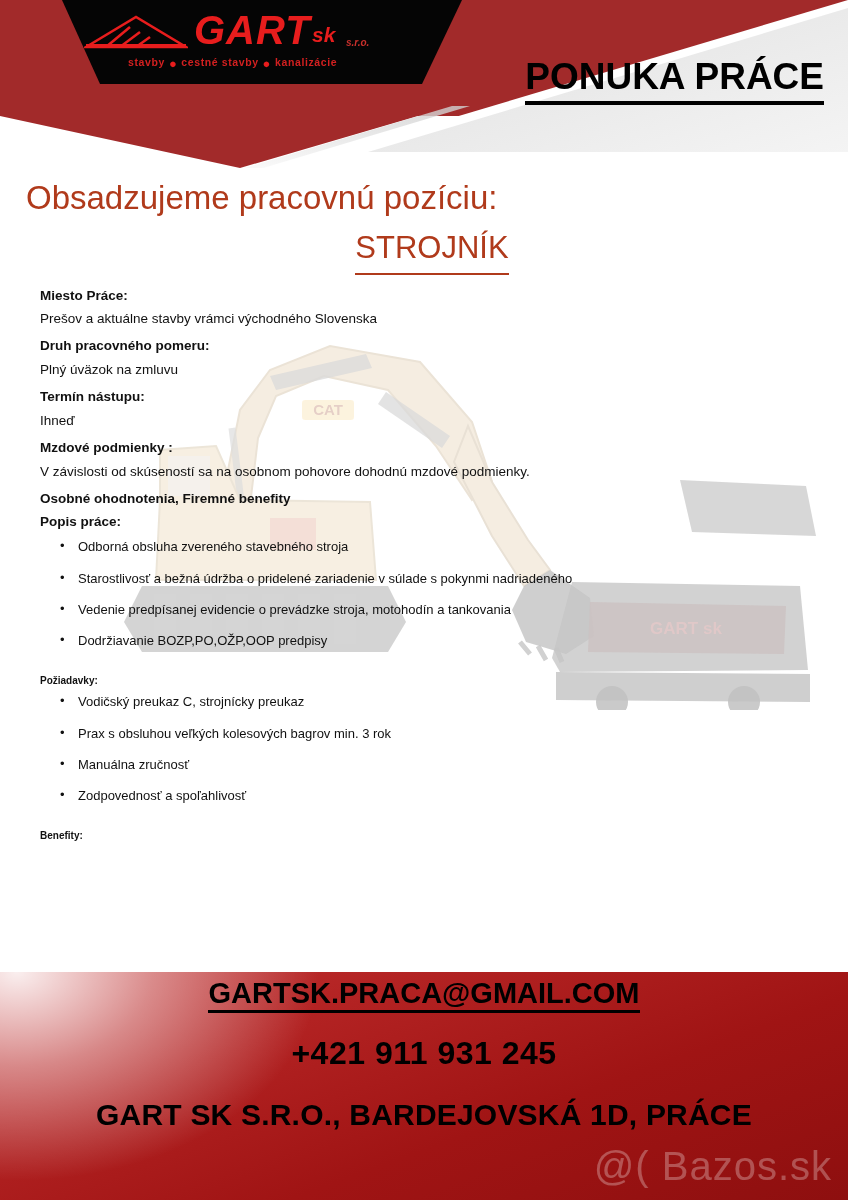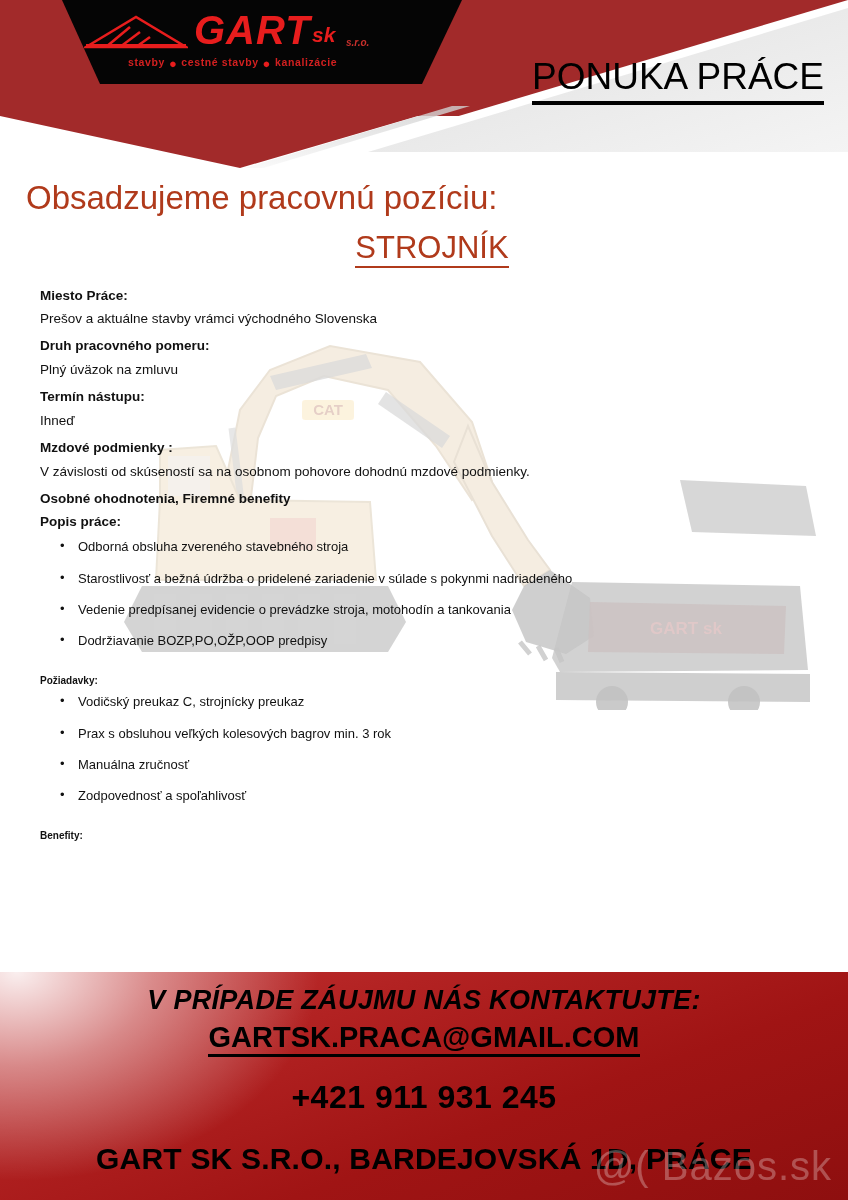--- a/index.html
+++ b/index.html
@@ -133,21 +133,21 @@
     color: #e81d1d;
     font-size: 13px;
     vertical-align: middle;
     padding: 0 4px;
   }
   .hdr-title {
     position: absolute;
     top: 58px;
     right: 24px;
     font-size: 37px;
-    font-weight: normal;
+    font-weight: bold;
     color: #000000;
     letter-spacing: 0px;
     border-bottom: 4px solid #000;
     padding-bottom: 4px;
     line-height: 1.05;
     white-space: nowrap;
   }
 
   
   .excavator {
@@ -178,21 +178,21 @@
   .position-name {
     margin: 12px 0 0 0;
     text-align: center;
     position: relative;
     z-index: 3;
   }
   .position-name span {
     font-size: 31px;
     color: #b03a1b;
     border-bottom: 2px solid #b03a1b;
-    padding-bottom: 1px;
+    padding-bottom: 8px;
   }
 
   .fields {
     margin: 22px 0 0 32px;
     position: relative;
     z-index: 3;
   }
   .field-label {
     font-size: 13.5px;
     font-weight: bold;
@@ -421,21 +421,20 @@
       <li>Prax s obsluhou veľkých kolesových bagrov min. 3 rok</li>
       <li>Manuálna zručnosť</li>
       <li>Zodpovednosť a spoľahlivosť</li>
     </ul>
 
     <div class="section-head">Benefity:</div>
   </div>
 
   <div class="footer">
     <div class="footer-inner">
-      <div class="f-line1">V PRÍPADE ZÁUJMU NÁS KONTAKTUJTE:</div>
       <div class="f-email">
         <span>GARTSK.PRACA@GMAIL.COM</span>
       </div>
       <div class="f-phone">+421 911 931 245</div>
       <div class="f-address">GART SK S.R.O., BARDEJOVSKÁ 1D, PRÁCE</div>
     </div>
     <div class="watermark">@( Bazos.sk</div>
   </div>
 
 </div>

